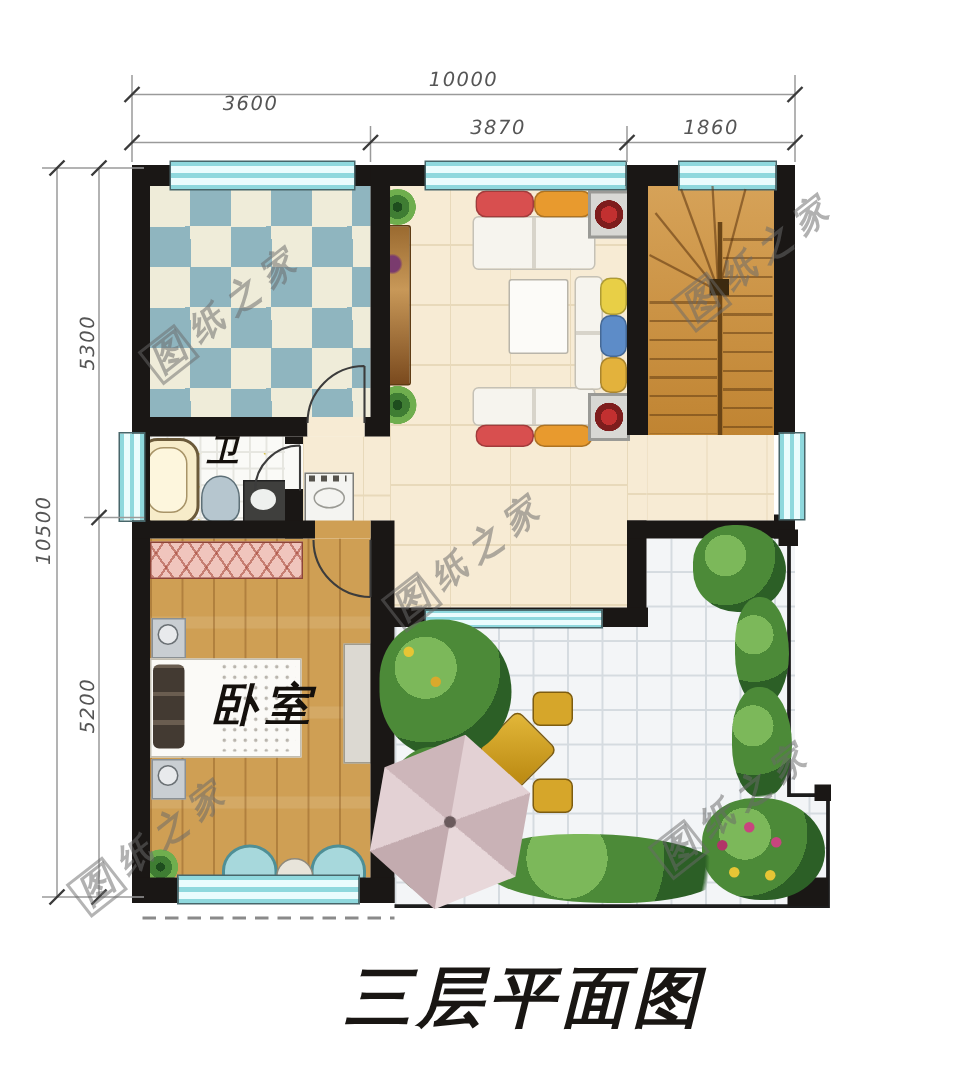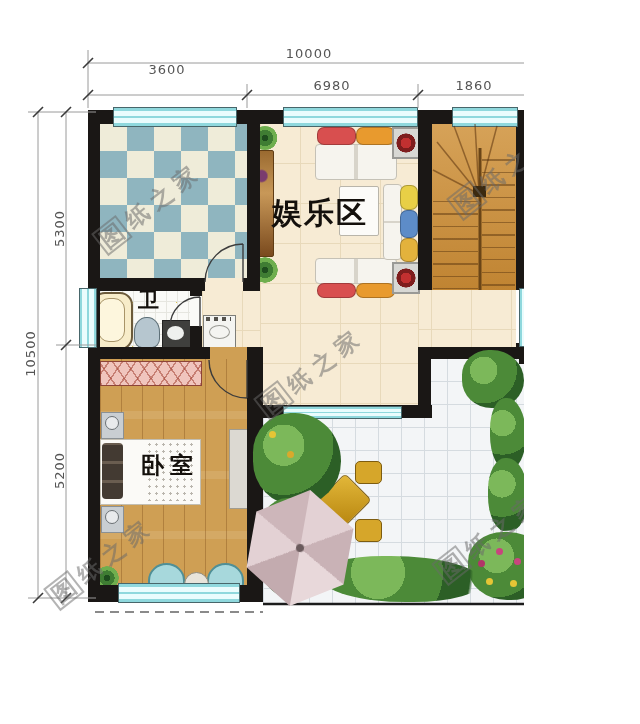--- a/index.html
+++ b/index.html
@@ -1,17 +1,17 @@
 <!DOCTYPE html>
 <html><head>
 <meta charset="utf-8">
 <style>
   html,body{margin:0;padding:0;background:#fff;}
-  #canvas{position:relative;width:524px;height:724px;background:#fff;overflow:hidden;
-          font-family:"DejaVu Sans",sans-serif;}
+  #canvas{position:relative;width:640px;height:724px;background:#fff;overflow:hidden;
+          font-family:"DejaVu Sans",sans-serif;font-style:italic;}
   .wall{position:absolute;background:#1a1715;z-index:3;}
   .floor{position:absolute;z-index:1;}
   .patch{position:absolute;z-index:4;}
   .fur{position:absolute;z-index:2;}
   .win{position:absolute;z-index:5;border:1px solid #48666a;
        background:linear-gradient(180deg,#8fd8dd 0 15%,#eafcfd 15% 42%,#8fd8dd 42% 58%,#eafcfd 58% 85%,#8fd8dd 85%);}
   .win.v{background:linear-gradient(90deg,#8fd8dd 0 15%,#eafcfd 15% 42%,#8fd8dd 42% 58%,#eafcfd 58% 85%,#8fd8dd 85%);}
   .dim{position:absolute;color:#555;font-size:13px;text-align:center;z-index:2;letter-spacing:1px;}
   .dim.rot{transform:rotate(-90deg);}
   .rl{position:absolute;font-weight:900;color:#14100c;z-index:6;white-space:nowrap;}
@@ -42,21 +42,21 @@
   #umbrella::after{content:"";position:absolute;left:50%;top:50%;width:8px;height:8px;margin:-4px;border-radius:50%;background:#6a5a5c;}
   #title{position:absolute;left:150px;top:636px;width:400px;text-align:center;font-size:44px;font-weight:900;color:#191613;letter-spacing:4px;z-index:6;}
 </style>
 </head>
 <body>
 
 <div id="canvas">
 
   <div class="dim" style="left:279px;top:46px;width:60px;">10000</div>
   <div class="dim" style="left:139px;top:62px;width:56px;">3600</div>
-  <div class="dim" style="left:304px;top:78px;width:56px;">6980</div>
+  <div class="dim" style="left:304px;top:78px;width:56px;">3870</div>
   <div class="dim" style="left:446px;top:78px;width:56px;">1860</div>
   <div class="dim rot" style="left:2px;top:346px;width:56px;">10500</div>
   <div class="dim rot" style="left:31px;top:221px;width:56px;">5300</div>
   <div class="dim rot" style="left:31px;top:463px;width:56px;">5200</div>
 
   <div class="floor checker" style="left:100px;top:124px;width:147px;height:154px;"></div>
   <div class="floor cream" style="left:260px;top:124px;width:158px;height:281px;"></div>
   <div class="floor cream" style="left:202px;top:291px;width:58px;height:56px;"></div>
   <div class="floor cream" style="left:418px;top:290px;width:13px;height:57px;"></div>
   <div class="floor cream" style="left:431px;top:290px;width:85px;height:57px;"></div>
@@ -201,23 +201,23 @@
       <line x1="479" y1="194" x2="433" y2="170"></line>
         <line x1="479" y1="194" x2="437" y2="142"></line>
       <line x1="479" y1="194" x2="454" y2="126"></line>
         <line x1="479" y1="194" x2="475" y2="124"></line>
       <line x1="479" y1="194" x2="497" y2="126"></line>
     </g>
     <line x1="480" y1="148" x2="480" y2="290" stroke="#6a4517" stroke-width="3"></line>
     <rect x="473" y="186" width="13" height="11" fill="#3c2a10"></rect>
   </svg>
 
-  <div class="rl" style="left:272px;top:193px;font-size:30px;letter-spacing:2px;">娱乐区</div>
   <div class="rl" style="left:138px;top:286px;font-size:21px;">卫</div>
-  <div class="rl" style="left:141px;top:450px;font-size:23px;letter-spacing:6px;">卧室</div>
+  <div class="rl" style="left:141px;top:450px;font-size:30px;letter-spacing:6px;">卧室</div>
 
   <div class="wm" style="left:100px;top:230px;"><span class="box">图</span><span>纸之家</span></div>
   <div class="wm" style="left:455px;top:195px;"><span class="box">图</span><span>纸之家</span></div>
   <div class="wm" style="left:262px;top:395px;"><span class="box">图</span><span>纸之家</span></div>
   <div class="wm" style="left:52px;top:585px;"><span class="box">图</span><span>纸之家</span></div>
   <div class="wm" style="left:440px;top:560px;"><span class="box">图</span><span>纸之家</span></div>
 
+  <div id="title">三层平面图</div>
 </div>
 
 </body></html>

